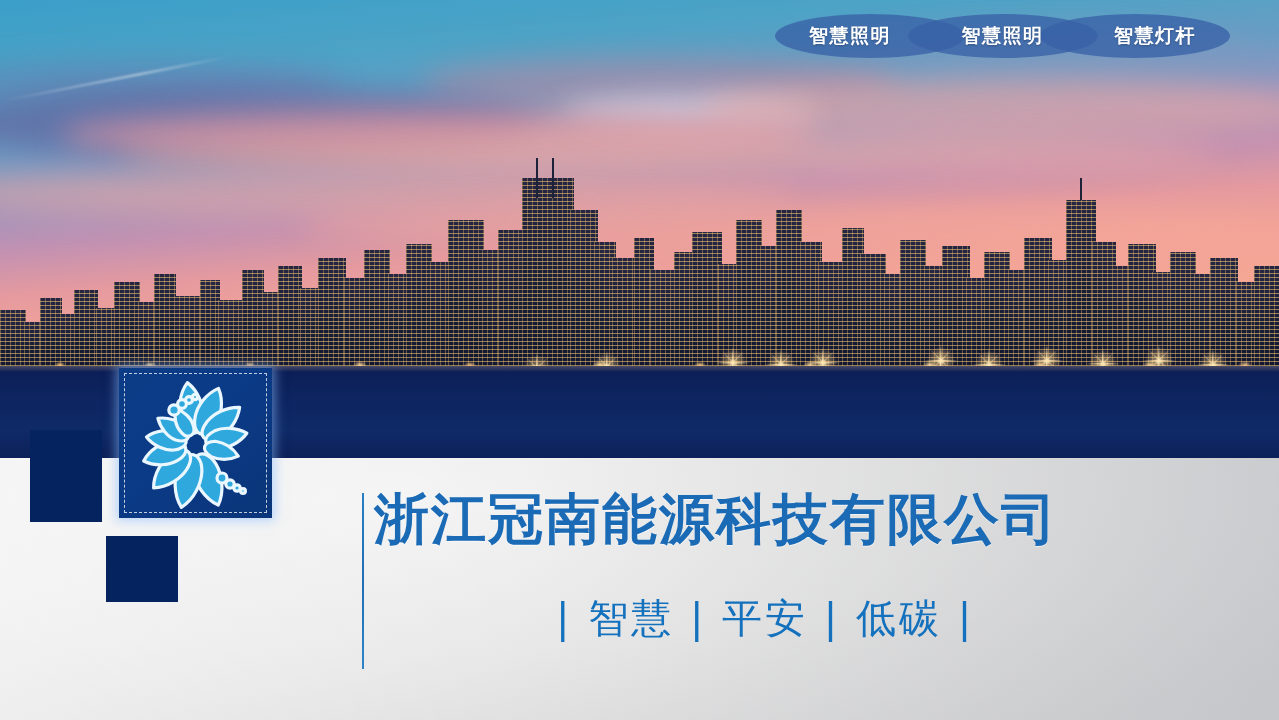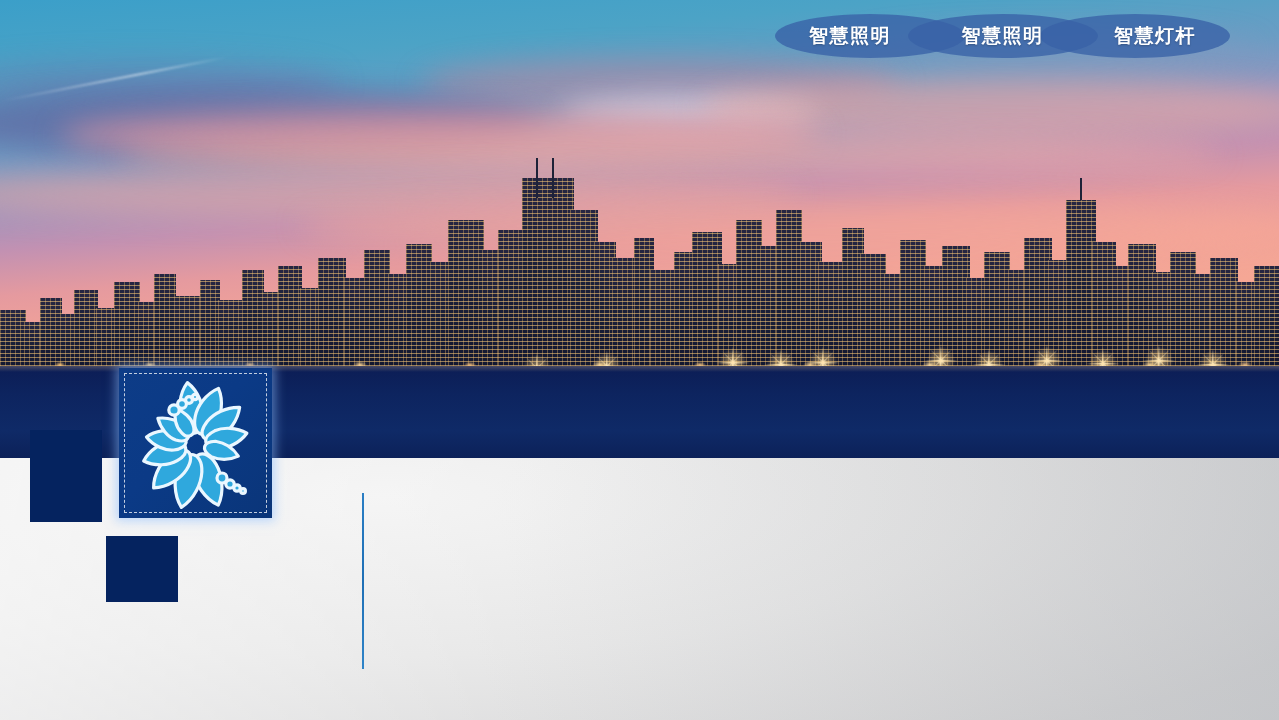--- a/index.html
+++ b/index.html
@@ -313,14 +313,16 @@
 
         <circle cx="94" cy="104" r="5.0"></circle>
         <circle cx="102" cy="110" r="4.2"></circle>
         <circle cx="109" cy="114" r="3.2"></circle>
         <circle cx="115" cy="117" r="2.4"></circle>
       </g>
     </svg>
   </div>
 
   <div class="accent-line"></div>
+  <div class="company-title">浙江冠南能源科技有限公司</div>
+  <div class="tagline">| 智慧 | 平安 | 低碳 |</div>
 
 </div>
 
 </body></html>

